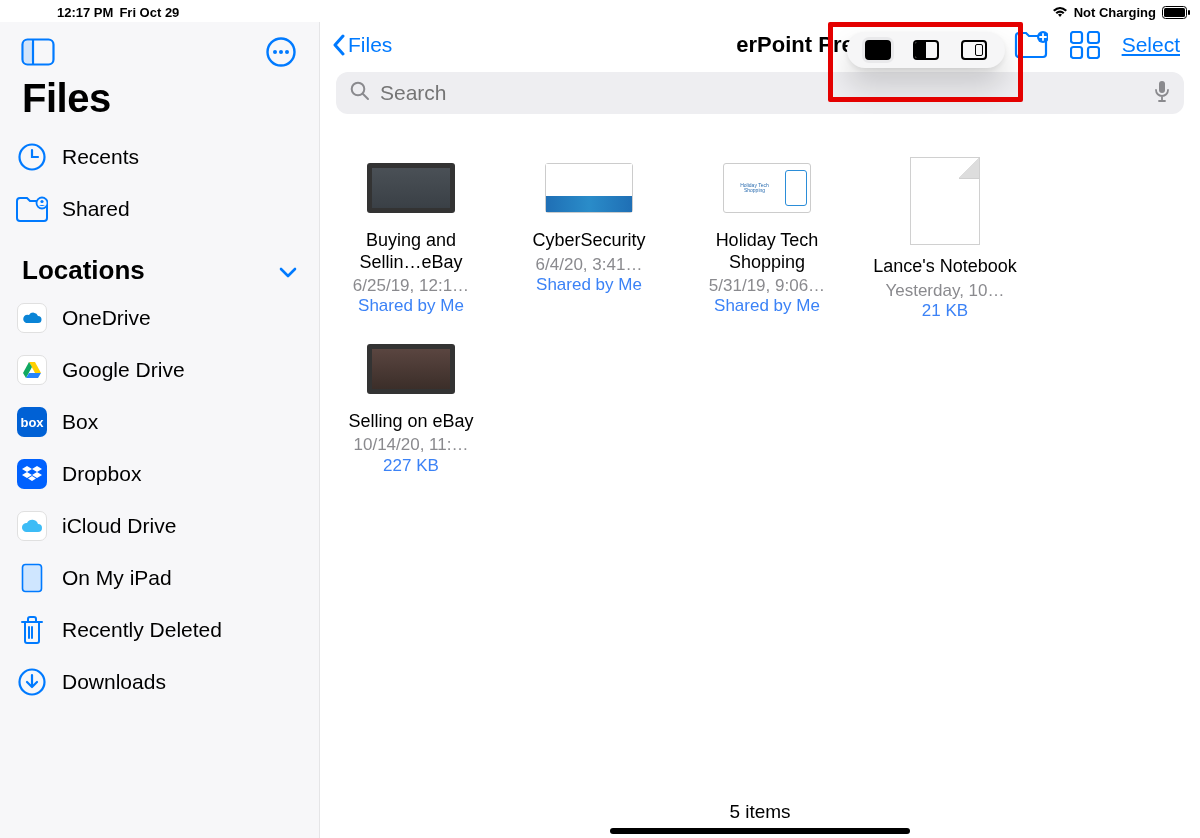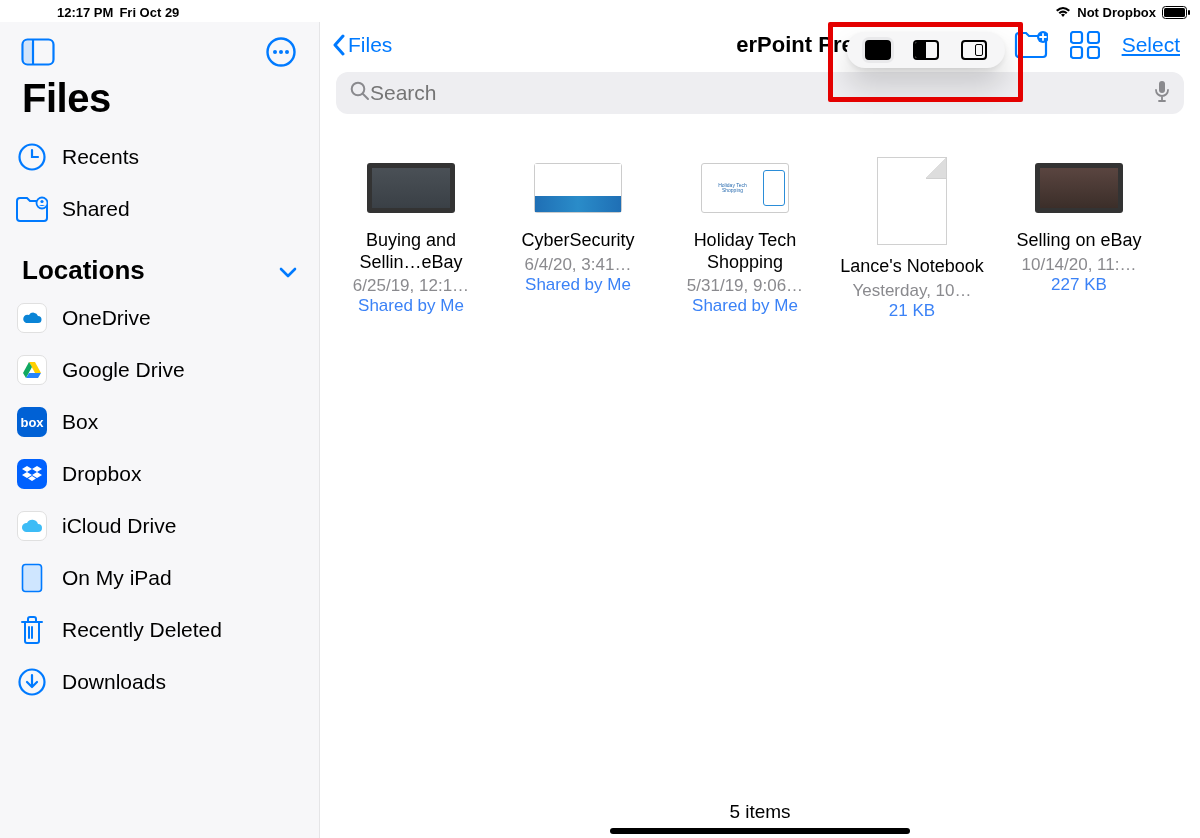--- a/index.html
+++ b/index.html
@@ -112,38 +112,38 @@
     text-decoration:underline;
   }
 
   
   .search-wrap {
     margin: 8px 16px 8px 16px;
     background: #eeeef1;
     border-radius: 12px;
     display:flex; align-items:center;
     padding: 8px 14px;
-    gap: 0;
+    gap: 10px;
   }
   .search-wrap .sicon { color:#8a8a8e; }
   .search-input {
     flex:1; border:none; background:transparent; outline:none;
     font-size: 21px;
     color:#8a8a8e;
   }
   .mic { color:#8a8a8e; }
 
   
   .files-grid {
     flex:1;
     display:flex;
     flex-wrap: wrap;
     align-content: flex-start;
     padding: 34px 10px;
-    gap: 5px;
+    gap: 16px;
   }
   .file {
     width: 162px;
     display:flex; flex-direction:column;align-items:center;
     text-align:center;
     cursor:pointer;
   }
   .thumb {
     width: 100px; height: 64px;
     margin-bottom: 10px;
@@ -248,21 +248,21 @@
   <div class="status-left">
     <span>12:17 PM</span>
     <span>Fri Oct 29</span>
   </div>
   <div class="status-right">
     <span>
       <svg width="16" height="12" viewBox="0 0 16 12">
           <path d="M8 11 L6 8.5 Q8 7 10 8.5 Z M3.5 6.5 Q8 2.5 12.5 6.5 L11 8 Q8 5.5 5 8 Z M1 4 Q8 -2 15 4 L13.5 5.5 Q8 0.5 2.5 5.5 Z" fill="#000"></path>
         </svg>
     </span>
-    <span>Not Dropbox</span>
+    <span>Not Charging</span>
     <span>
       <svg width="28" height="13" viewBox="0 0 28 13">
           <rect x="0.5" y="0.5" width="24" height="12" rx="3" fill="none" stroke="#000"></rect>
           <rect x="2" y="2" width="21" height="9" rx="1.5" fill="#000"></rect>
           <rect x="26" y="4" width="2" height="5" rx="1" fill="#000"></rect>
         </svg>
     </span>
   </div>
 </div>
 

